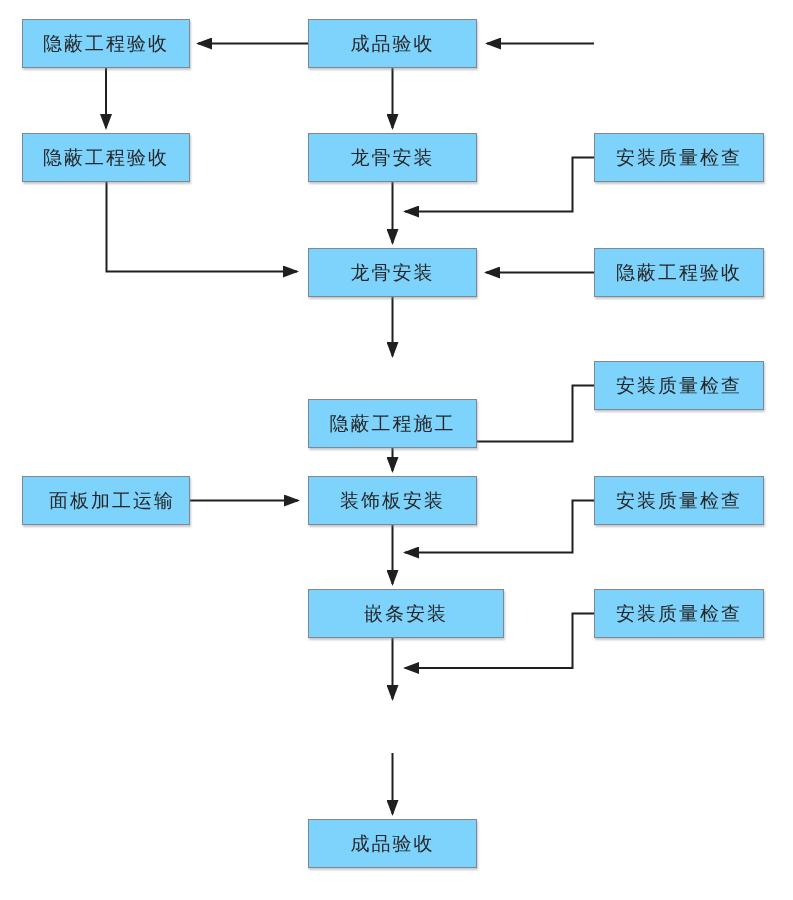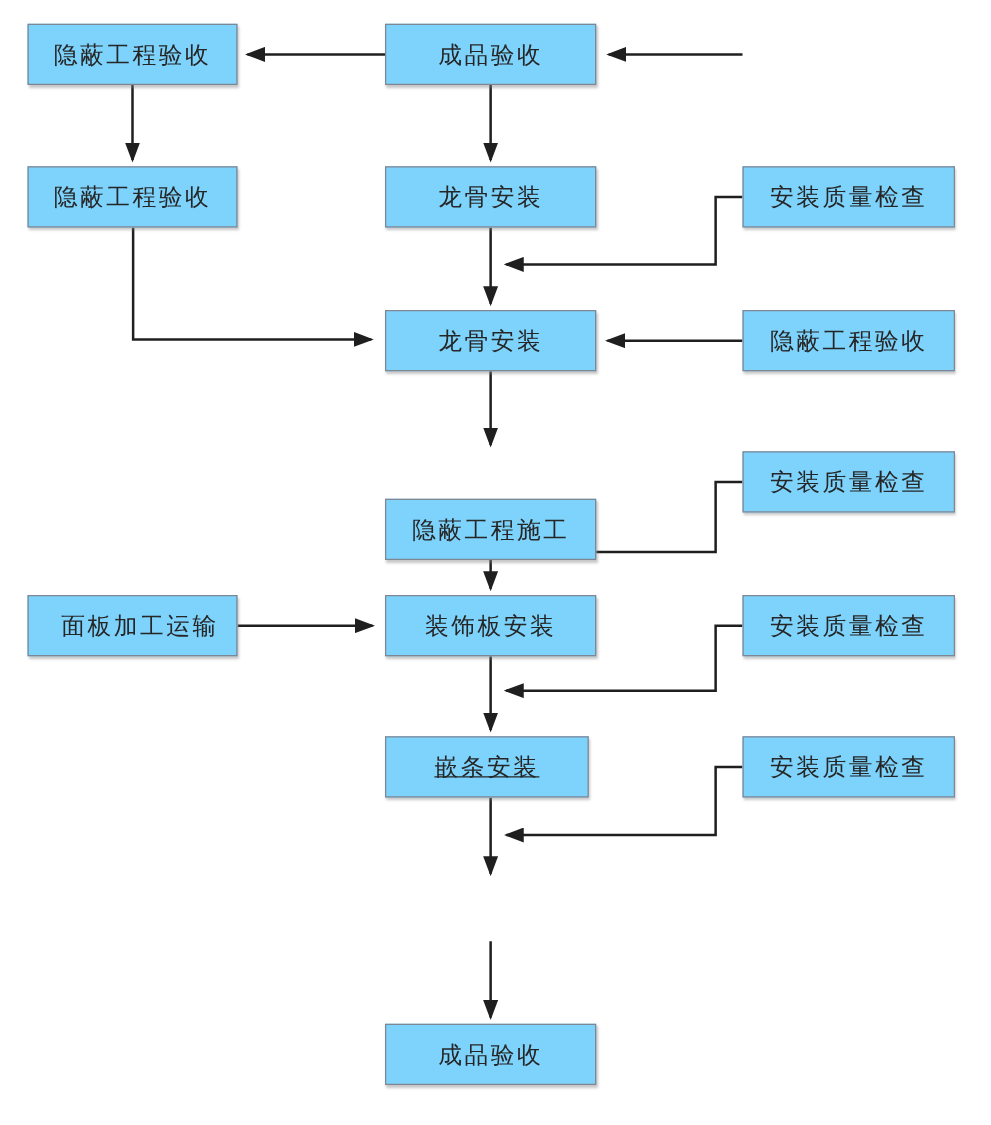--- a/index.html
+++ b/index.html
@@ -70,21 +70,21 @@
 
   <div class="node" style="left:22px;  top:19px;  width:168px; height:49px;">隐蔽工程验收</div>
   <div class="node" style="left:22px;  top:133px; width:168px; height:49px;">隐蔽工程验收</div>
   <div class="node" style="left:22px;  top:476px; width:168px; height:49px;padding-left:12px;">面板加工运输</div>
 
   <div class="node" style="left:308px; top:19px;  width:169px; height:49px;">成品验收</div>
   <div class="node" style="left:308px; top:133px; width:169px; height:49px;">龙骨安装</div>
   <div class="node" style="left:308px; top:248px; width:169px; height:49px;">龙骨安装</div>
   <div class="node" style="left:308px; top:361px; width:169px; height:49px;margin-top:38px;">隐蔽工程施工</div>
   <div class="node" style="left:308px; top:476px; width:169px; height:49px;">装饰板安装</div>
-  <div class="node" style="left:308px; top:589px; width:163px; height:49px;text-decoration:underline;">嵌条安装</div>
+  <div class="node" style="left:308px; top:589px; width:196px; height:49px;">嵌条安装</div>
   <div class="node" style="left:308px; top:819px; width:169px; height:49px;">成品验收</div>
 
   <div class="node" style="left:594px; top:133px; width:170px; height:49px;">安装质量检查</div>
   <div class="node" style="left:594px; top:248px; width:170px; height:49px;">隐蔽工程验收</div>
   <div class="node" style="left:594px; top:361px; width:170px; height:49px;">安装质量检查</div>
   <div class="node" style="left:594px; top:476px; width:170px; height:49px;">安装质量检查</div>
   <div class="node" style="left:594px; top:589px; width:170px; height:49px;">安装质量检查</div>
 
 </div>
 

